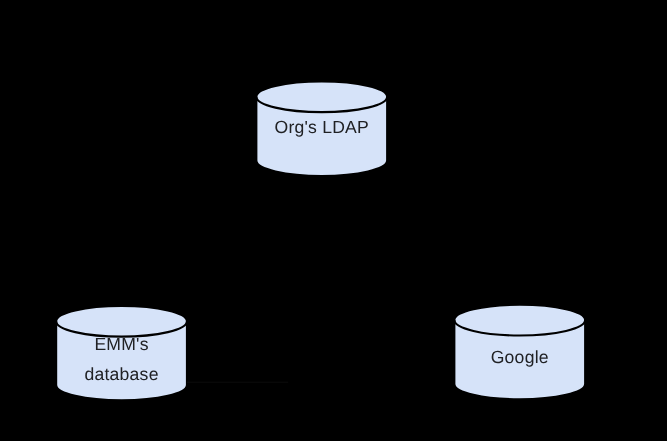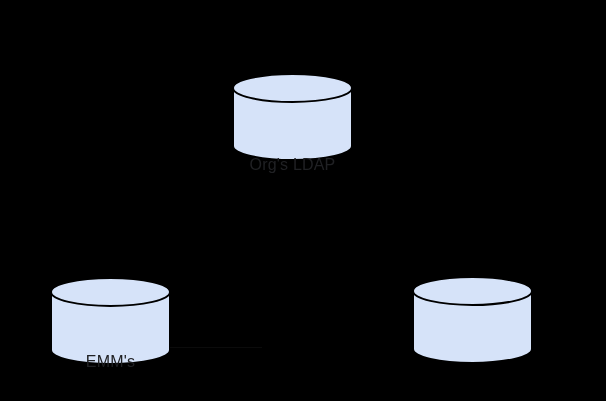--- a/index.html
+++ b/index.html
@@ -32,21 +32,20 @@
     width: 121px;
     display: flex;
     flex-direction: column;
     align-items: center;
     color: #202124;
     font-size: 16px;
     line-height: 27px;
     letter-spacing: 0.2px;
     text-align: center;
     white-space: nowrap;
-    margin-top: 48px;
   }
   .node-ldap   { left: 232px; top: 73px;  }
   .node-emm    { left: 50px;  top: 277px; }
   .node-google { left: 412px; top: 276px; }
   .node-ldap .label   { top: 30px; }
   .node-emm .label    { top: 23px; justify-content: flex-end; }
   .node-google .label { top: 36px; }
   .faint-line {
     position: absolute;
     left: 170px;
@@ -71,25 +70,29 @@
     </div>
   </div>
 
   <div class="node node-emm">
     <svg width="121" height="88" viewBox="0 0 121 88">
       <path d="M1 15 A59.5 14 0 0 1 120 15 L120 73 A59.5 14 0 0 1 1 73 Z" stroke="#000000" stroke-width="2" fill="#d6e3f9"></path>
       <path d="M1 15 A59.5 14 0 0 0 120 15" fill="none" stroke="#000000" stroke-width="2"></path>
     </svg>
     <div class="label">
       <span>EMM's</span>
+      <span>database</span>
     </div>
   </div>
 
   <div class="node node-google">
     <svg width="121" height="88" viewBox="0 0 121 88">
       <path d="M1 15 A59.5 14 0 0 1 120 15 L120 73 A59.5 14 0 0 1 1 73 Z" stroke="#000000" stroke-width="2" fill="#d6e3f9"></path>
       <path d="M1 15 A59.5 14 0 0 0 120 15" fill="none" stroke="#000000" stroke-width="2"></path>
     </svg>
+    <div class="label">
+      <span>Google</span>
+    </div>
   </div>
 
   <div class="faint-line"></div>
 
 </div>
 
 </body></html>

